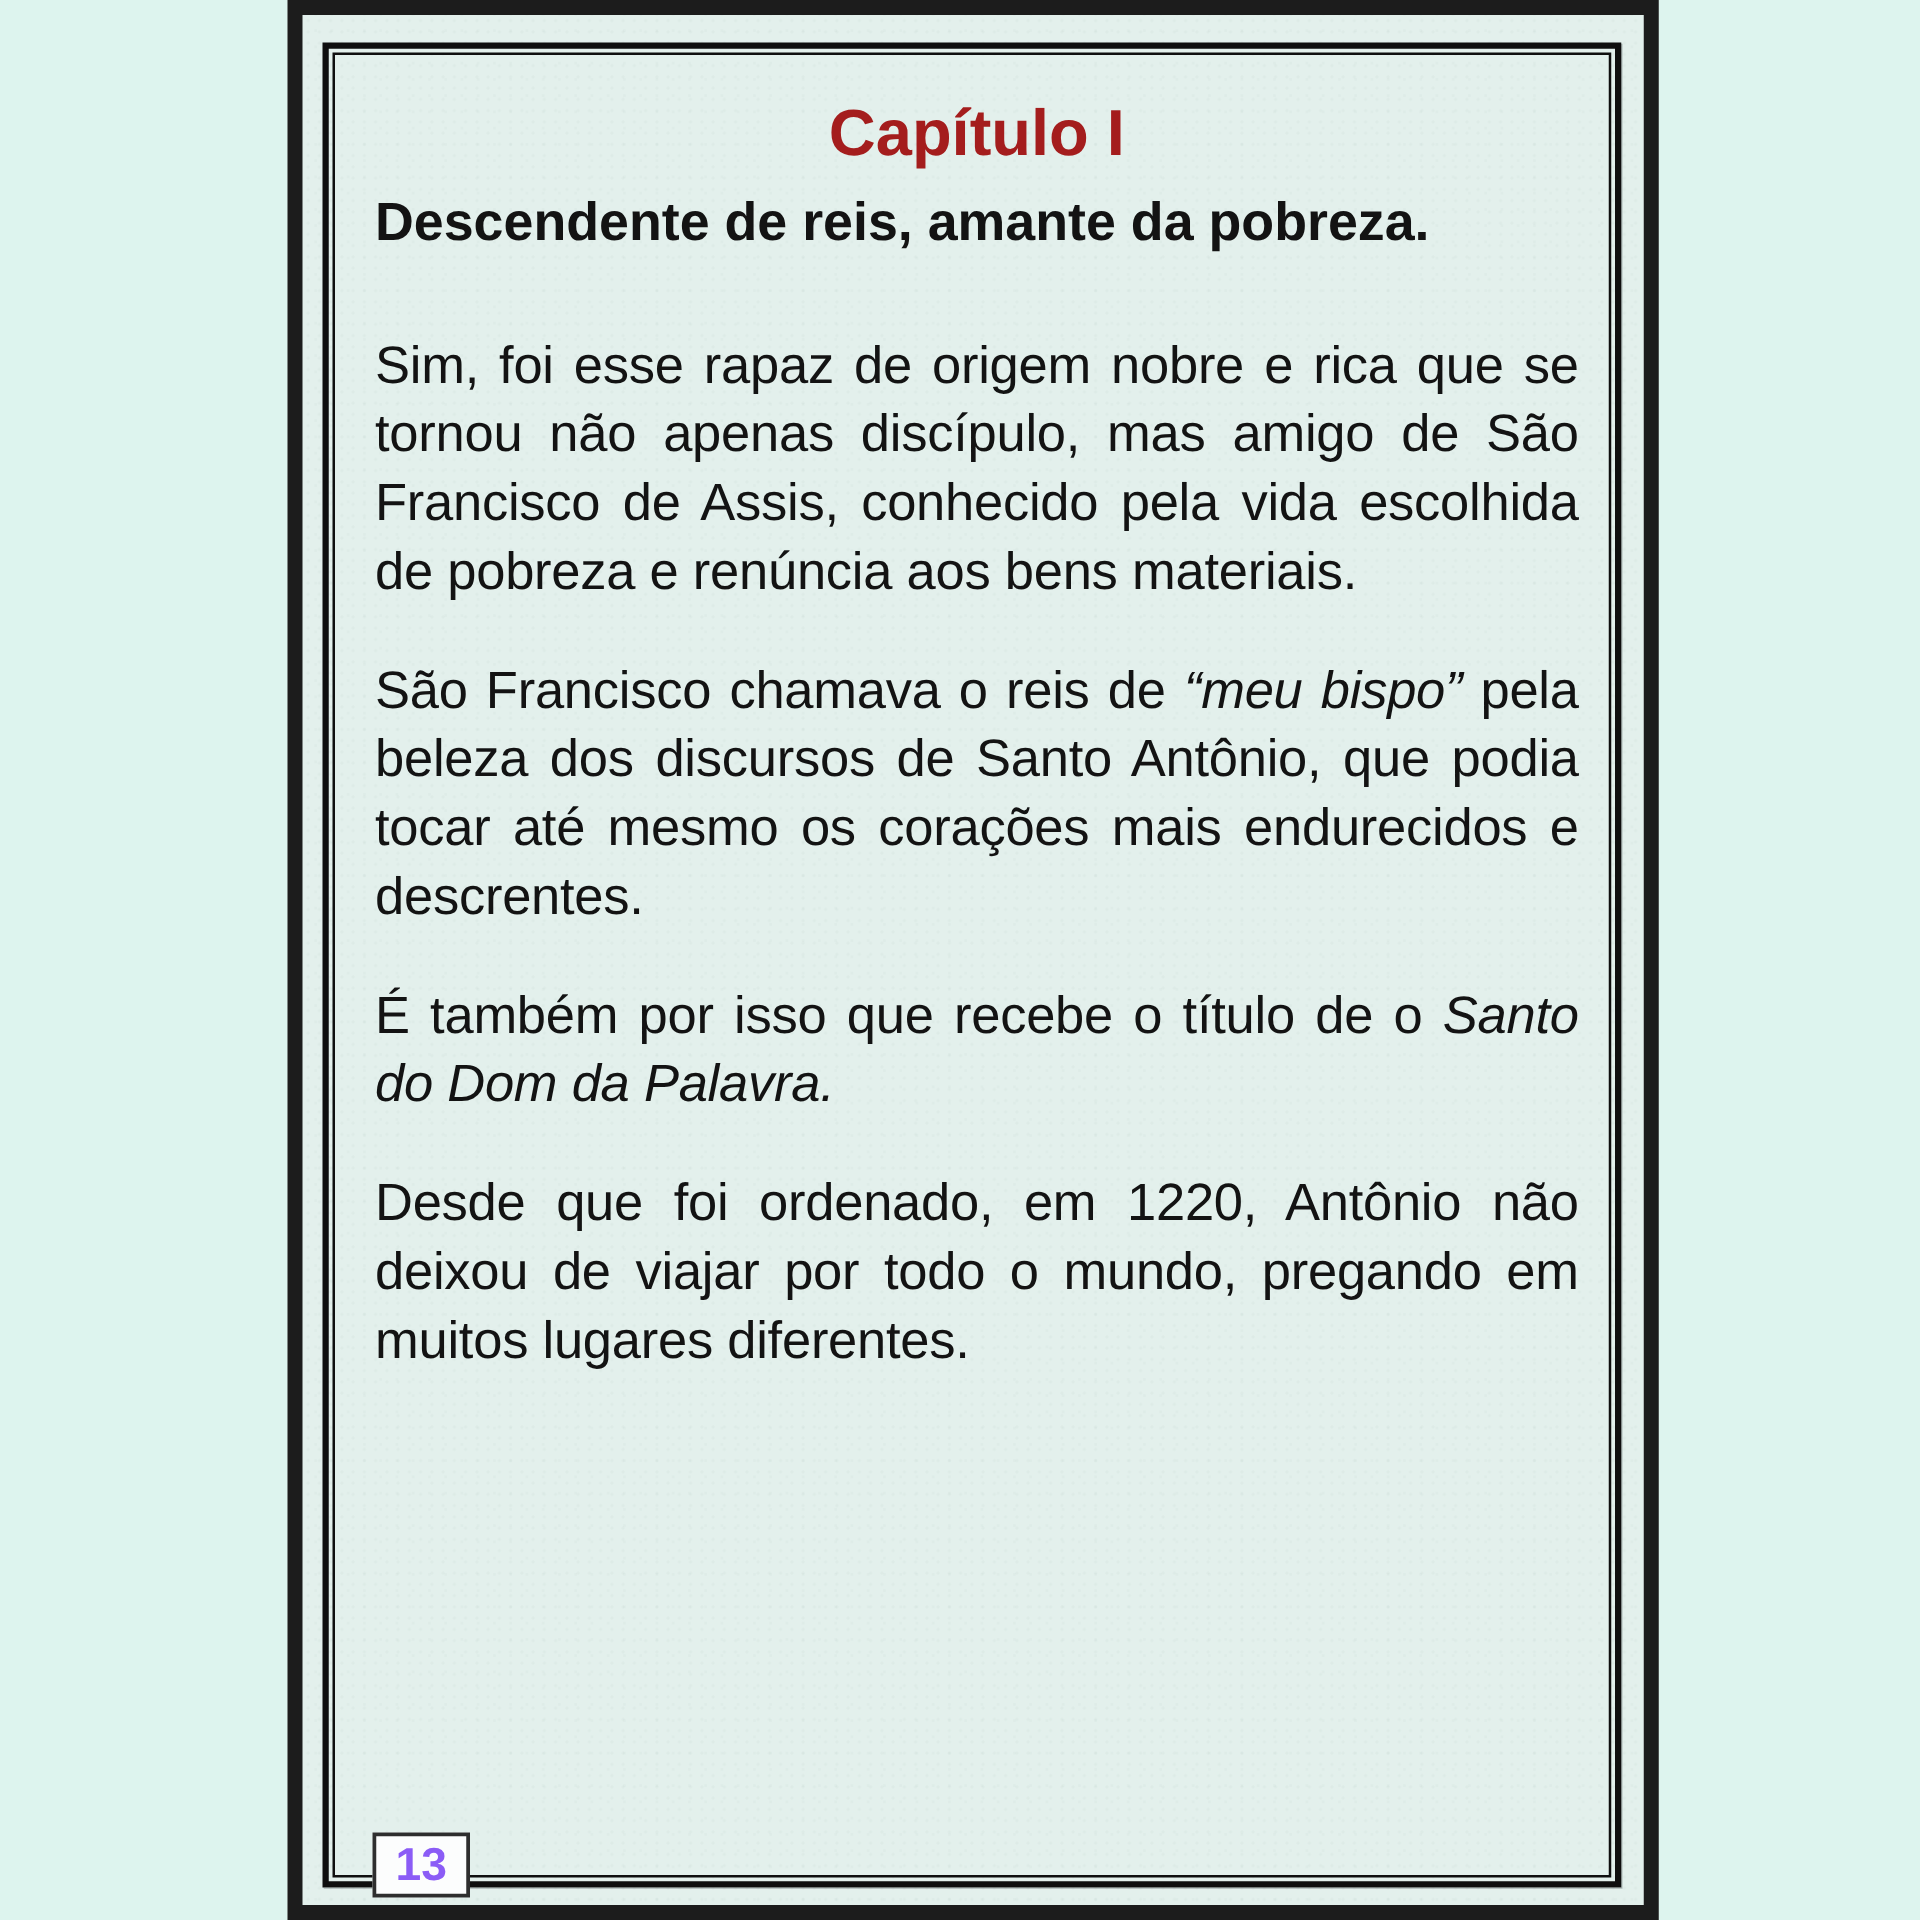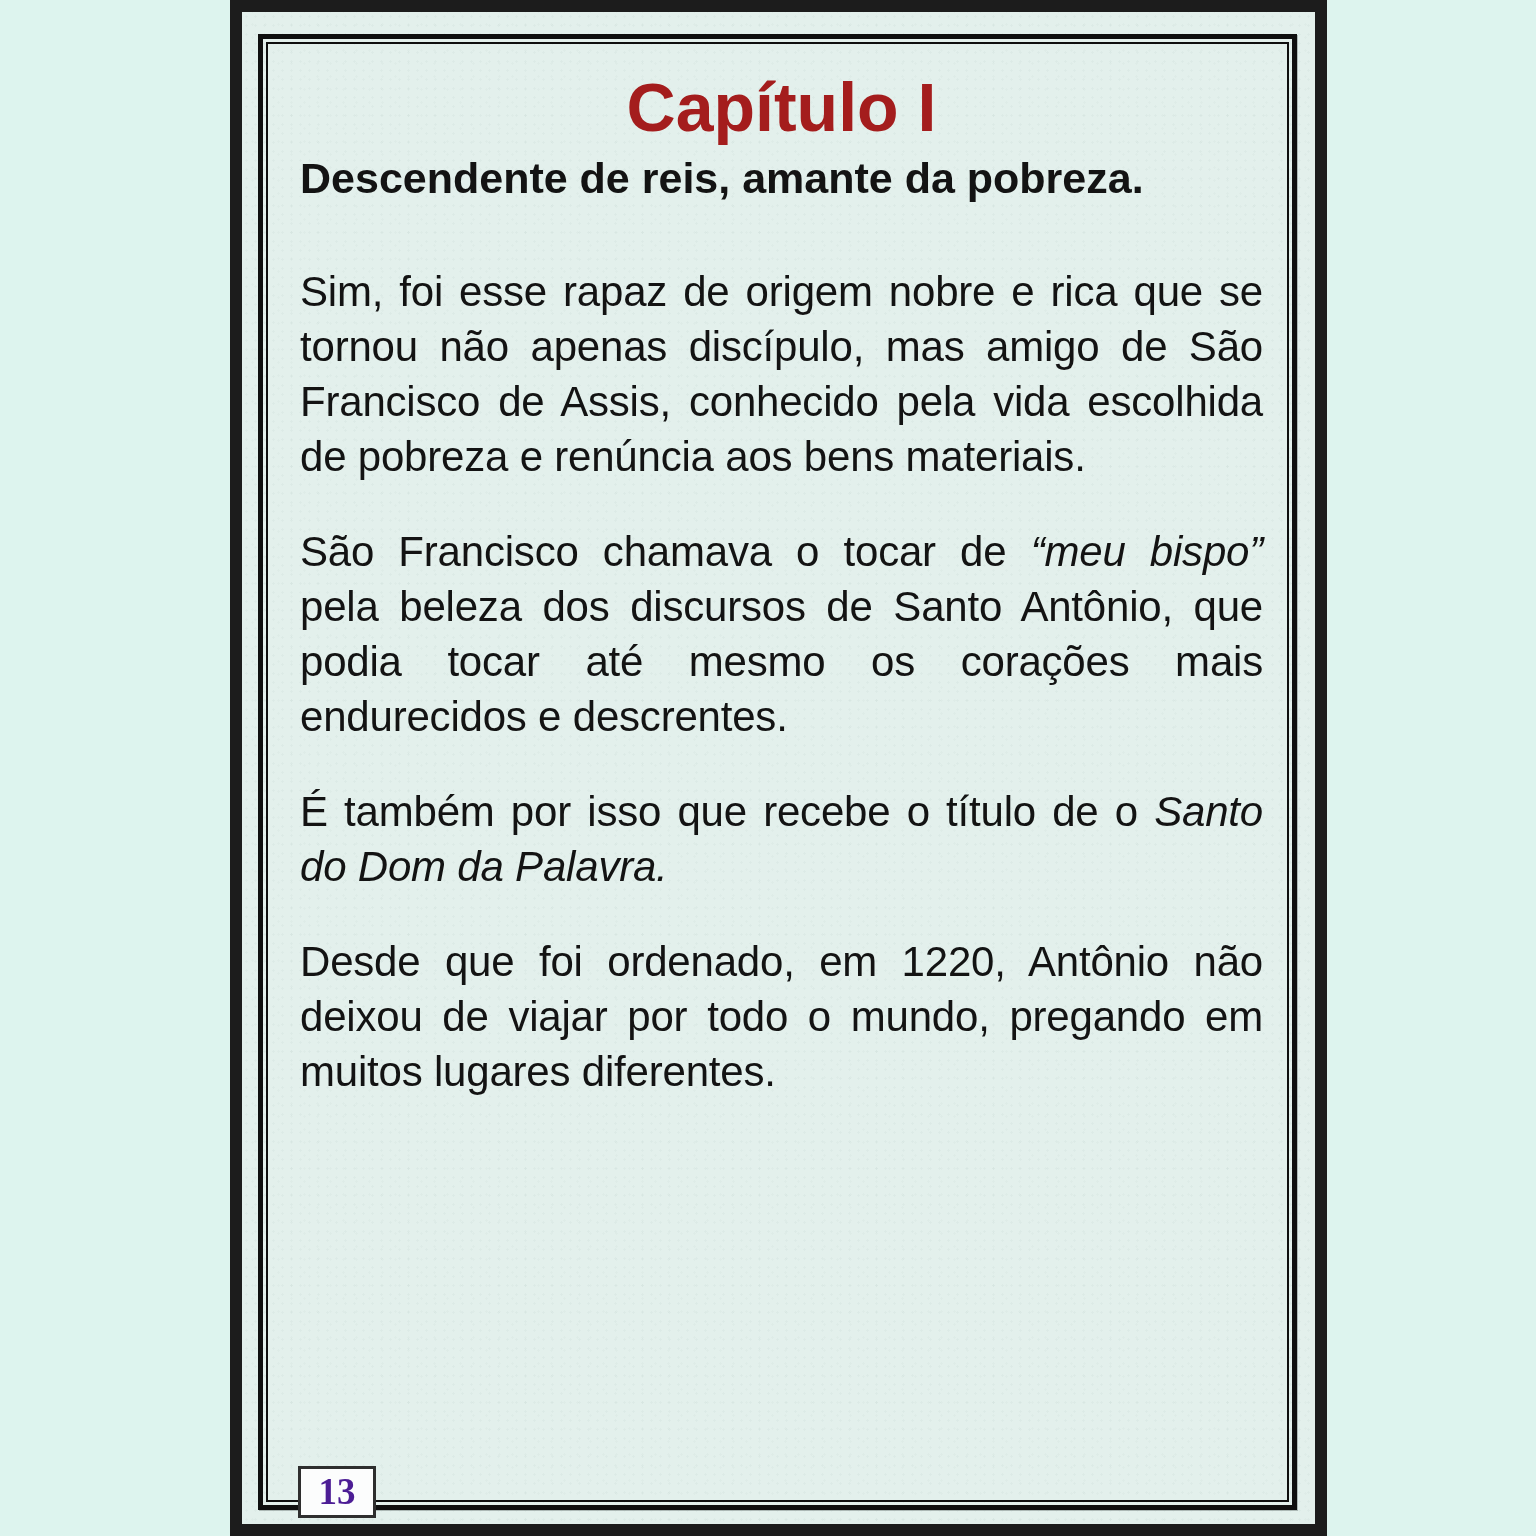--- a/index.html
+++ b/index.html
@@ -38,21 +38,21 @@
   }
   .rule-inner{
     box-sizing:border-box;height:100%;
     border:2px solid #0f0f0f;
     padding:24px 24px 8px 32px;
     overflow:hidden;
   }
   .chapter-title{
     margin:8px 0 6px;
     text-align:center;
-    font-size:68px;line-height:62px;font-weight:bold;
+    font-size:52px;line-height:62px;font-weight:bold;
     color:var(--accent_red);
   }
   .chapter-subtitle{
     margin:0 0 32px;
     text-align:center;
     font-size:43px;line-height:55px;font-weight:bold;
     color:var(--text);
   }
   .section-heading{
     margin:13px 0 58px;
@@ -70,37 +70,37 @@
   .paragraphs em{font-style:italic;margin-top:41px;}
   .page-number-badge{
     position:absolute;
     left:56px;bottom:6px;
     z-index:5;
     background:var(--badge_bg);
     border:3px solid #2e2e2e;
     min-width:56px;
     padding:0 8px;
     text-align:center;
-    font-family:Liberation Serif, serif;
+    font-family:Liberation Sans, sans-serif;
     font-weight:bold;
     font-size:37px;line-height:46px;
-    color:#4c1d95;
+    color:#8b5cf6;
   }
 </style>
 </head>
 <body>
 
 <div class="page-frame">
   <div class="rule-outer">
     <div class="rule-inner">
       <h1 class="chapter-title">Capítulo I</h1>
       <p class="section-heading">Descendente de reis, amante da pobreza.</p>
       <div class="paragraphs">
           <p><span>Sim, foi esse rapaz de origem nobre e rica que se tornou não apenas discípulo, mas amigo de São Francisco de Assis, conhecido pela vida escolhida de pobreza e renúncia aos bens materiais.</span></p>
-          <p><span>São Francisco chamava o tocar de </span><em>“meu bispo”</em><span> pela beleza dos discursos de Santo Antônio, que podia tocar até mesmo os corações mais endurecidos e descrentes.</span></p>
+          <p><span>São Francisco chamava o reis de </span><em>“meu bispo”</em><span> pela beleza dos discursos de Santo Antônio, que podia tocar até mesmo os corações mais endurecidos e descrentes.</span></p>
           <p><span>É também por isso que recebe o título de o </span><em>Santo do Dom da Palavra.</em></p>
           <p><span>Desde que foi ordenado, em 1220, Antônio não deixou de viajar por todo o mundo, pregando em muitos lugares diferentes.</span></p>
         </div>
     </div>
   </div>
   <div class="page-number-badge">
     <span>13</span>
   </div>
 </div>
 

